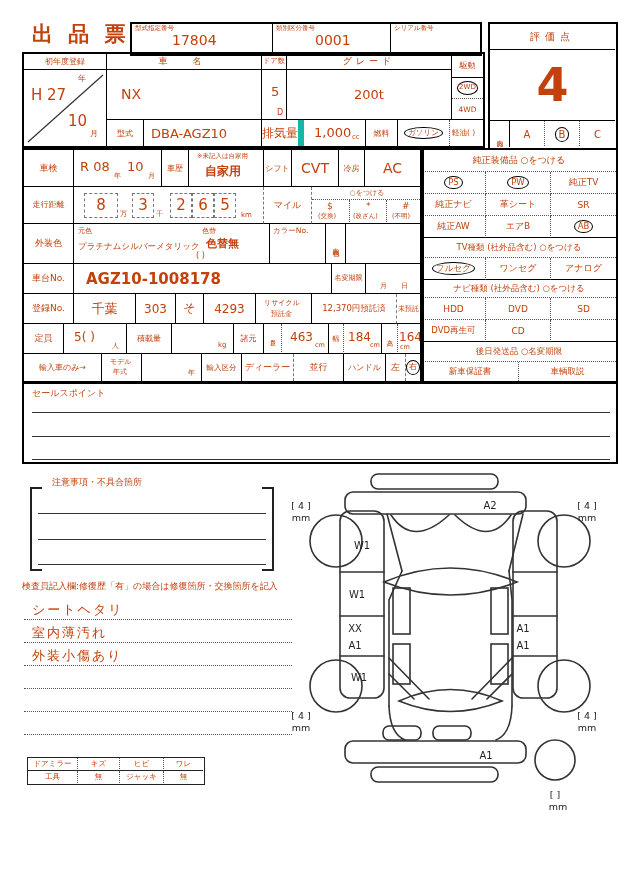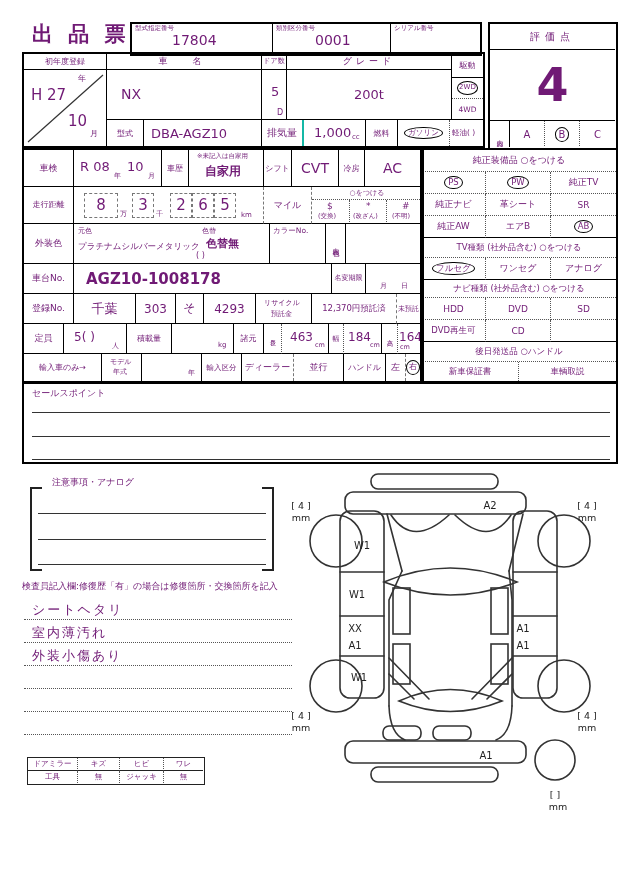--- a/index.html
+++ b/index.html
@@ -1,17 +1,17 @@
 <!DOCTYPE html>
 <html><head>
 <meta charset="utf-8">
 <style>
   html,body{margin:0;padding:0;background:#e8e8e8;}
   .sheet{position:relative;width:640px;height:880px;background:#ffffff;
-         font-family:"DejaVu Sans",sans-serif;color:#701a75;overflow:hidden;}
+         font-family:"DejaVu Sans",sans-serif;color:#c2410c;overflow:hidden;}
   .c{position:absolute;box-sizing:border-box;overflow:hidden;}
   .cen{display:flex;align-items:center;justify-content:center;text-align:center;}
   .sl{font-size:8px;line-height:1.15;}
   .vert{writing-mode:vertical-rl;text-orientation:upright;letter-spacing:1px;}
   .circ{display:inline-block;border:1.5px solid #000;border-radius:50%;padding:0 3px;line-height:1.35;}
   .obox{position:absolute;border:1.5px dashed #777;text-align:center;font-size:15px;line-height:23px;box-sizing:border-box;}
   .dotline{position:absolute;border-bottom:1.5px dotted #555;}
   .solidline{position:absolute;border-top:1.5px solid #333;}
   .thinline{position:absolute;border-top:1.2px solid #333;}
   svg text{font-family:"DejaVu Sans",sans-serif;}
@@ -75,21 +75,21 @@
       <span class="c" style="left:9px;top:14px;font-size:13px;">5</span>
       <span class="c" style="left:15px;top:38px;font-size:8px;">D</span>
     </div>
     <div class="c cen" style="left:263px;top:0;width:165px;height:16px;border-right:1px solid #000;border-bottom:1.5px solid #000;font-size:9px;letter-spacing:4px;">グレード</div>
     <div class="c cen" style="left:263px;top:16px;width:165px;height:50px;border-right:1px solid #000;border-bottom:1.5px solid #000;font-size:13px;">200t</div>
     <div class="c cen sl" style="left:428px;top:0;width:31px;height:24px;border-bottom:1px solid #000;">駆動</div>
     <div class="c cen" style="left:428px;top:24px;width:31px;height:21px;border-bottom:1px dotted #555;">
       <span class="circ" style="font-size:7px;padding:1px 1px;">2WD</span>
     </div>
     <div class="c cen" style="left:428px;top:45px;width:31px;height:21px;border-bottom:1.5px solid #000;font-size:7.5px;">4WD</div>
-    <div class="c cen" style="left:238px;top:66px;width:42px;height:26px;border-right:2px solid #14b8a6;font-size:10px;">排気量</div>
+    <div class="c cen" style="left:238px;top:66px;width:42px;height:26px;border-right:6px solid #14b8a6;font-size:12px;">排気量</div>
     <div class="c" style="left:280px;top:66px;width:62px;height:26px;border-right:1px solid #000;">
       <span class="c" style="left:10px;top:5px;font-size:13px;">1,000</span>
       <span class="c" style="left:48px;top:13px;font-size:7px;">cc</span>
     </div>
     <div class="c cen" style="left:342px;top:66px;width:32px;height:26px;border-right:1px solid #000;font-size:8px;">燃料</div>
     <div class="c cen" style="left:374px;top:66px;width:52px;height:26px;border-right:1px dotted #555;">
       <span class="circ" style="font-size:7.5px;">ガソリン</span>
     </div>
     <div class="c" style="left:426px;top:66px;width:33px;height:26px;">
       <span class="c" style="left:2px;top:8px;font-size:7.5px;">軽油</span>
@@ -247,35 +247,35 @@
     <div class="c cen" style="left:527px;top:108px;width:65px;height:22px;border-bottom:1.5px solid #000;font-size:9px;">アナログ</div>
 
     <div class="c cen" style="left:398px;top:130px;width:194px;height:18px;border-bottom:1px dotted #555;font-size:8.5px;">ナビ種類 (社外品含む) ○をつける</div>
     <div class="c cen" style="left:398px;top:148px;width:64px;height:22px;border-right:1px dotted #555;border-bottom:1px dotted #555;font-size:9px;">HDD</div>
     <div class="c cen" style="left:462px;top:148px;width:65px;height:22px;border-right:1px dotted #555;border-bottom:1px dotted #555;font-size:9px;">DVD</div>
     <div class="c cen" style="left:527px;top:148px;width:65px;height:22px;border-bottom:1px dotted #555;font-size:9px;">SD</div>
     <div class="c cen" style="left:398px;top:170px;width:64px;height:22px;border-right:1px dotted #555;border-bottom:1.5px solid #000;font-size:8.5px;">DVD再生可</div>
     <div class="c cen" style="left:462px;top:170px;width:65px;height:22px;border-right:1px dotted #555;border-bottom:1.5px solid #000;font-size:9px;">CD</div>
     <div class="c cen" style="left:527px;top:170px;width:65px;height:22px;border-bottom:1.5px solid #000;font-size:9px;"></div>
 
-    <div class="c cen" style="left:398px;top:192px;width:194px;height:20px;border-bottom:1px dotted #555;font-size:8.5px;">後日発送品 ○ハンドル</div>
+    <div class="c cen" style="left:398px;top:192px;width:194px;height:20px;border-bottom:1px dotted #555;font-size:8.5px;">後日発送品 ○名変期限</div>
     <div class="c cen" style="left:398px;top:212px;width:97px;height:19px;border-right:1px dotted #555;font-size:8.5px;">新車保証書</div>
     <div class="c cen" style="left:495px;top:212px;width:97px;height:19px;font-size:8.5px;">車輌取説</div>
 
     <div class="c" style="left:398px;top:0;width:0;height:231px;border-left:2px solid #000;"></div>
   </div>
 
   <div class="c" style="left:22px;top:383px;width:596px;height:81px;border:2px solid #000;border-top-width:1.5px;">
     <span class="c" style="left:8px;top:3px;font-size:9px;">セールスポイント</span>
     <div class="solidline" style="left:8px;top:28px;width:578px;"></div>
     <div class="solidline" style="left:8px;top:52px;width:578px;"></div>
     <div class="solidline" style="left:8px;top:75px;width:578px;"></div>
   </div>
 
-  <span class="c" style="left:52px;top:476px;font-size:9px;">注意事項・アナログ</span>
+  <span class="c" style="left:52px;top:476px;font-size:9px;">注意事項・不具合箇所</span>
   <div class="c" style="left:30px;top:487px;width:12px;height:84px;border-left:2px solid #222;border-top:2px solid #222;border-bottom:2px solid #222;"></div>
   <div class="c" style="left:262px;top:487px;width:12px;height:84px;border-right:2px solid #222;border-top:2px solid #222;border-bottom:2px solid #222;"></div>
   <div class="thinline" style="left:38px;top:513px;width:228px;"></div>
   <div class="thinline" style="left:38px;top:539px;width:228px;"></div>
   <div class="thinline" style="left:38px;top:564px;width:228px;"></div>
 
   <span class="c" style="left:22px;top:580px;font-size:9px;">検査員記入欄:修復歴「有」の場合は修復箇所・交換箇所を記入</span>
   <div class="c dotline" style="left:24px;top:620px;width:268px;height:23px;">
     <span class="c" style="left:8px;top:4px;font-size:13px;letter-spacing:2px;">室内薄汚れ</span>
   </div>

